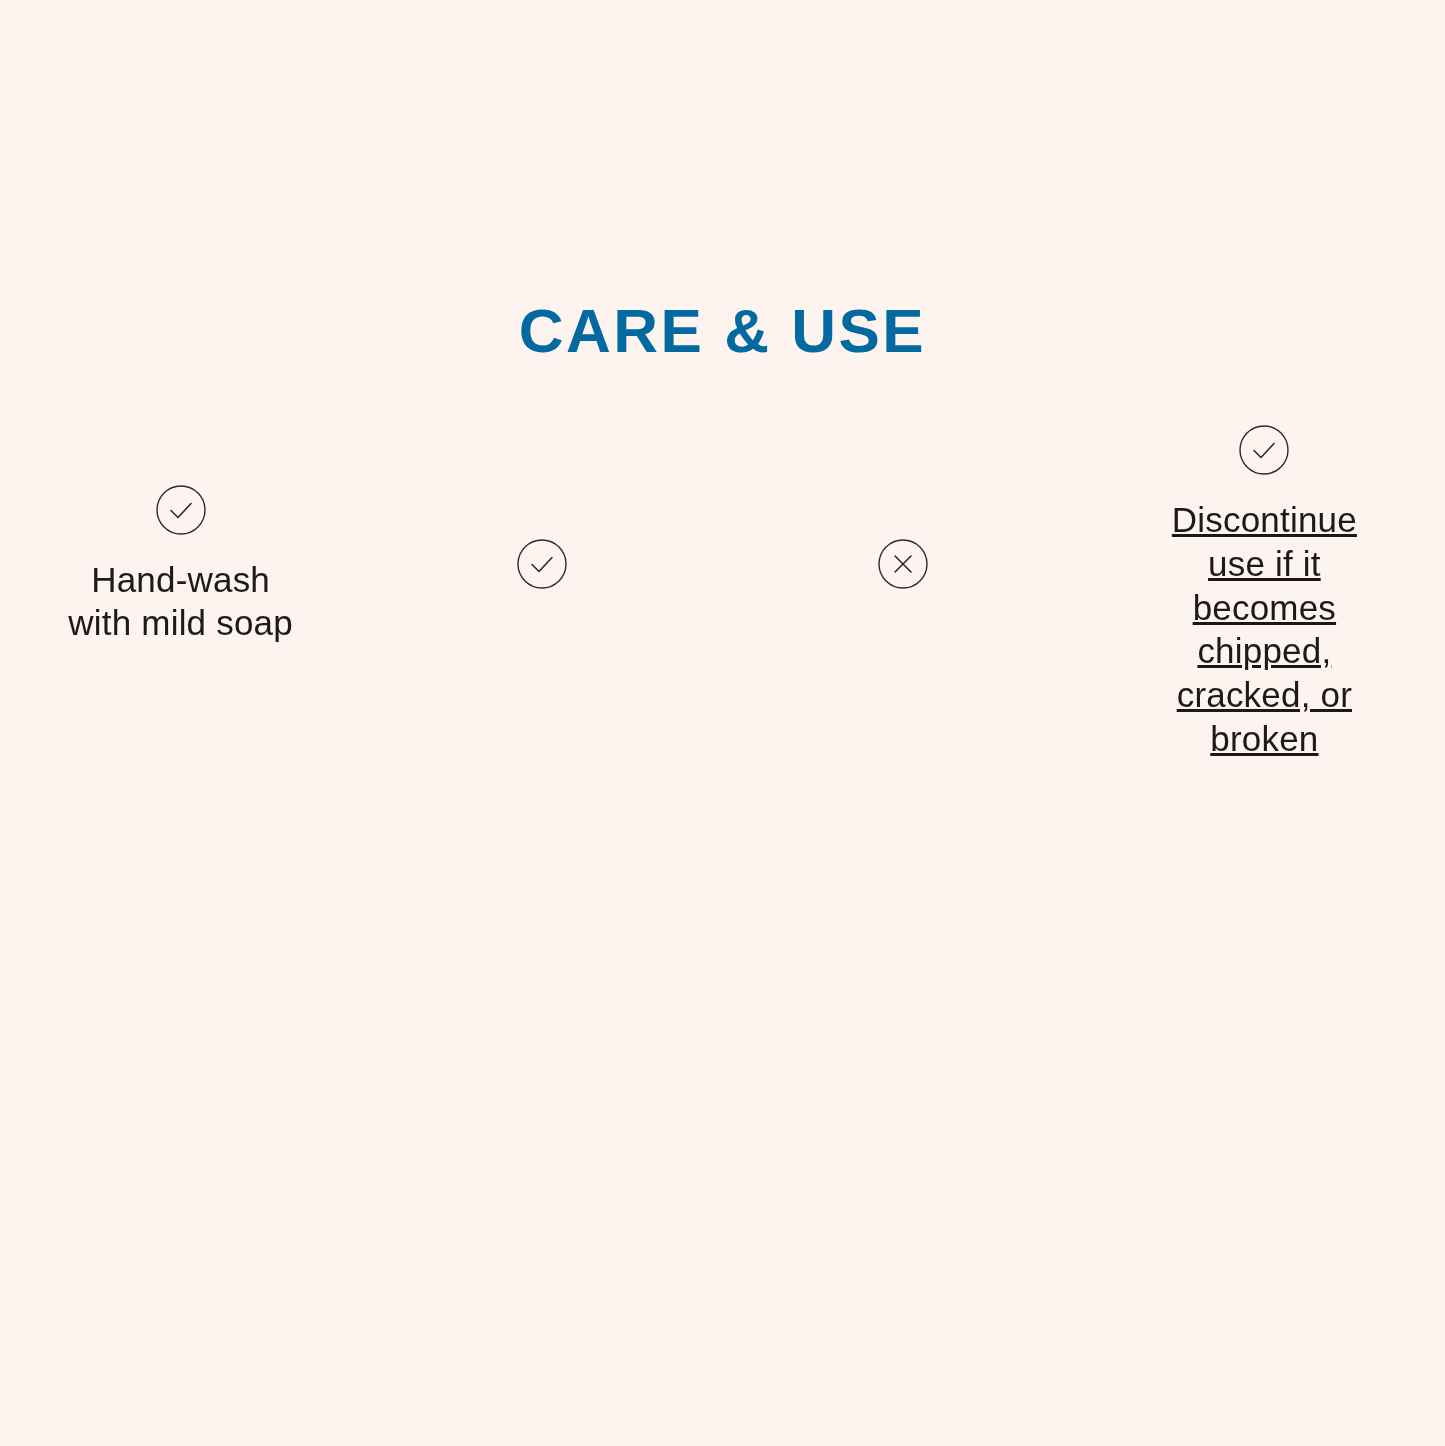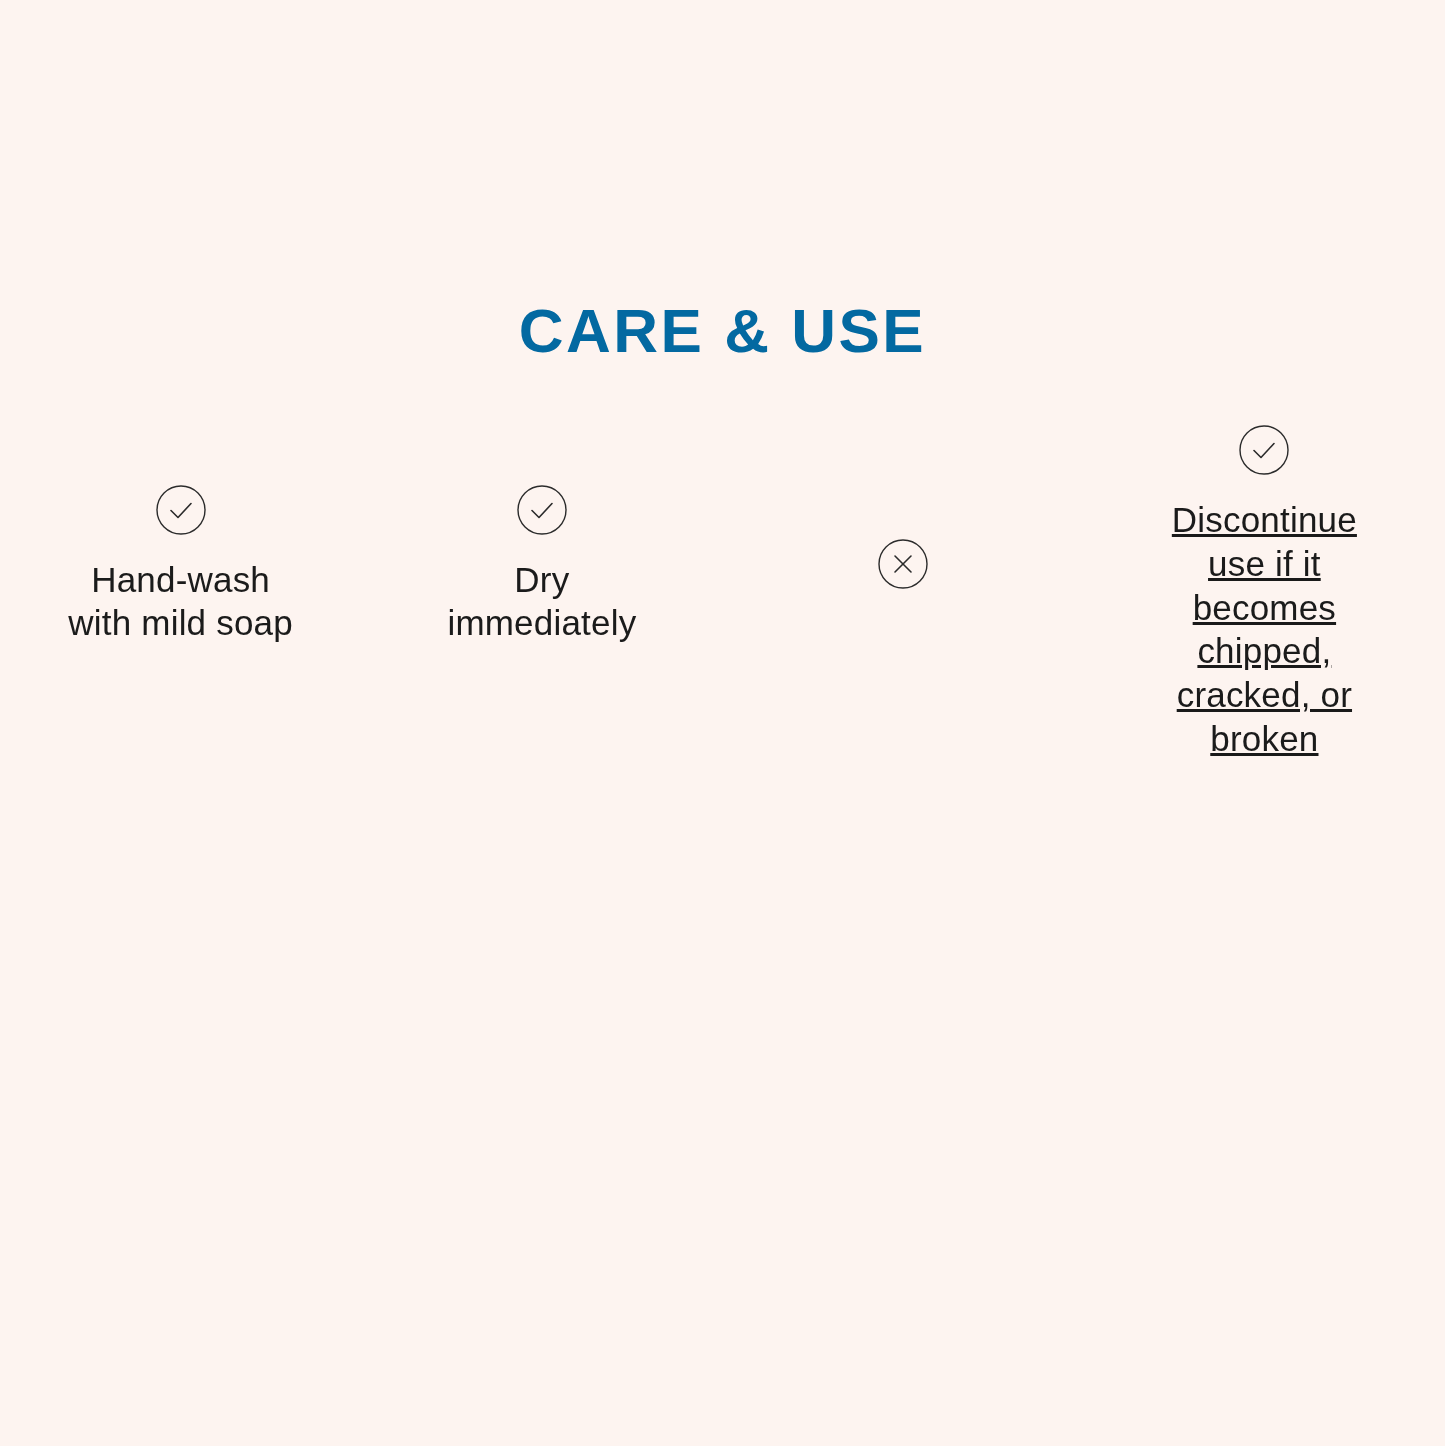--- a/index.html
+++ b/index.html
@@ -91,21 +91,20 @@
       <div class="care-label">Hand-wash with mild soap</div>
     </div>
 
     <div class="care-item">
       <div class="icon-wrap">
         <svg width="52" height="52" viewBox="0 0 52 52">
           <circle cx="26" cy="26" r="24" fill="none" stroke="#2b2b2b" stroke-width="1.4"></circle>
           <polyline points="16,26.5 23,33.5 36,19.5" fill="none" stroke="#2b2b2b" stroke-width="1.6" stroke-linecap="round" stroke-linejoin="round"></polyline>
         </svg>
       </div>
-      <div class="care-label">Dry immediately</div>
     </div>
 
     <div class="care-item">
       <div class="icon-wrap">
         <svg width="52" height="52" viewBox="0 0 52 52">
           <circle cx="26" cy="26" r="24" fill="none" stroke="#2b2b2b" stroke-width="1.4"></circle>
           <line x1="18" y1="18" x2="34" y2="34" stroke="#2b2b2b" stroke-width="1.6" stroke-linecap="round"></line>
           <line x1="34" y1="18" x2="18" y2="34" stroke="#2b2b2b" stroke-width="1.6" stroke-linecap="round"></line>
         </svg>
       </div>

